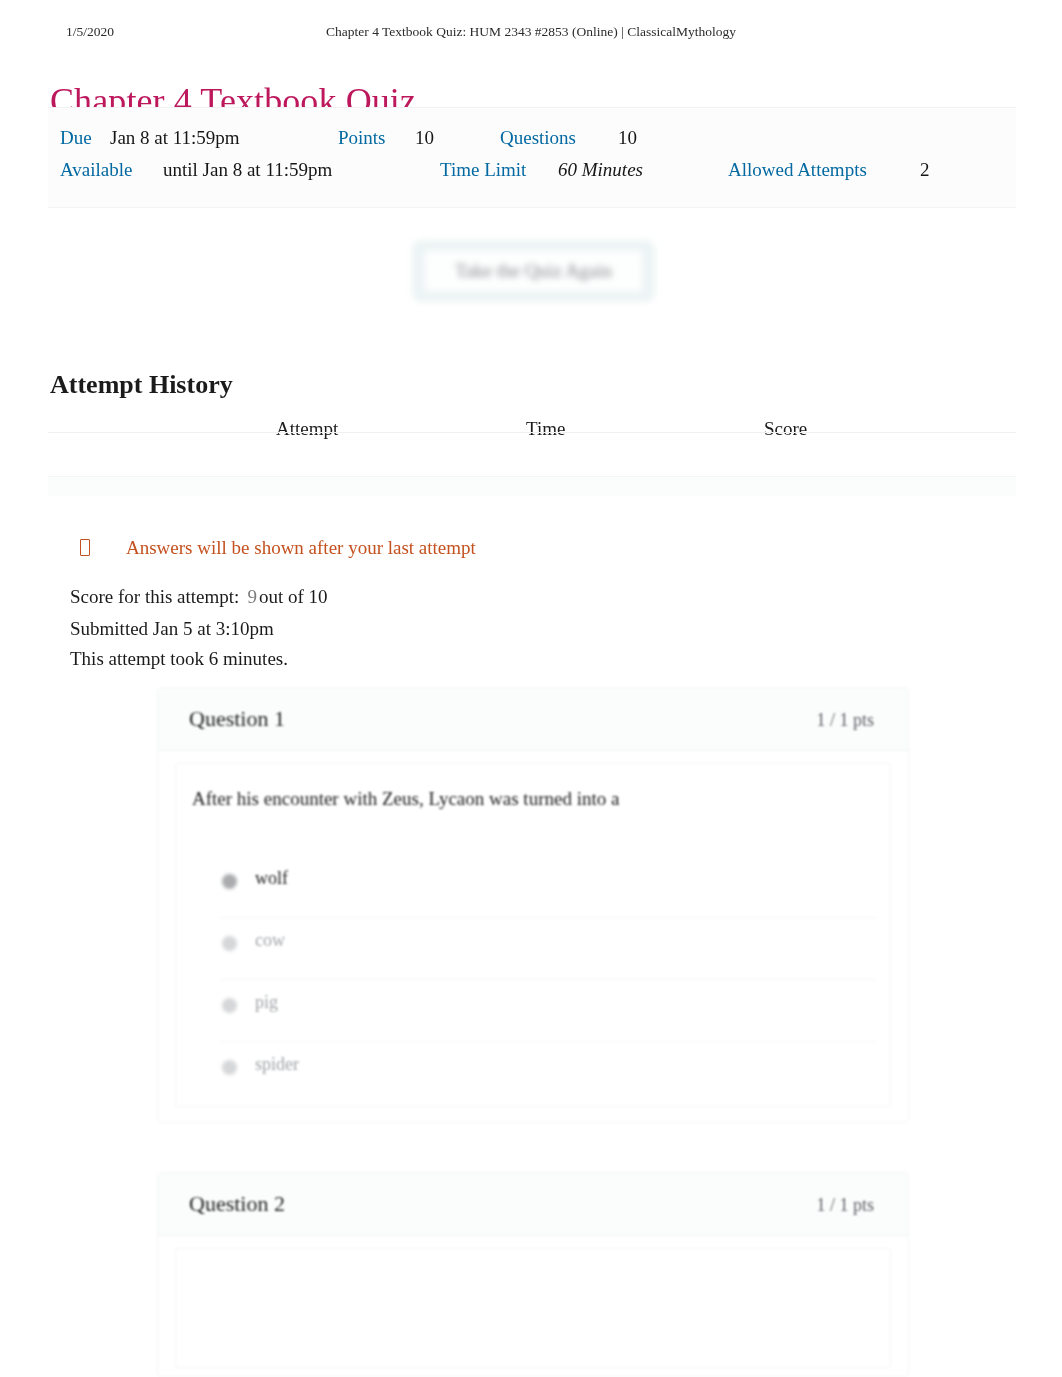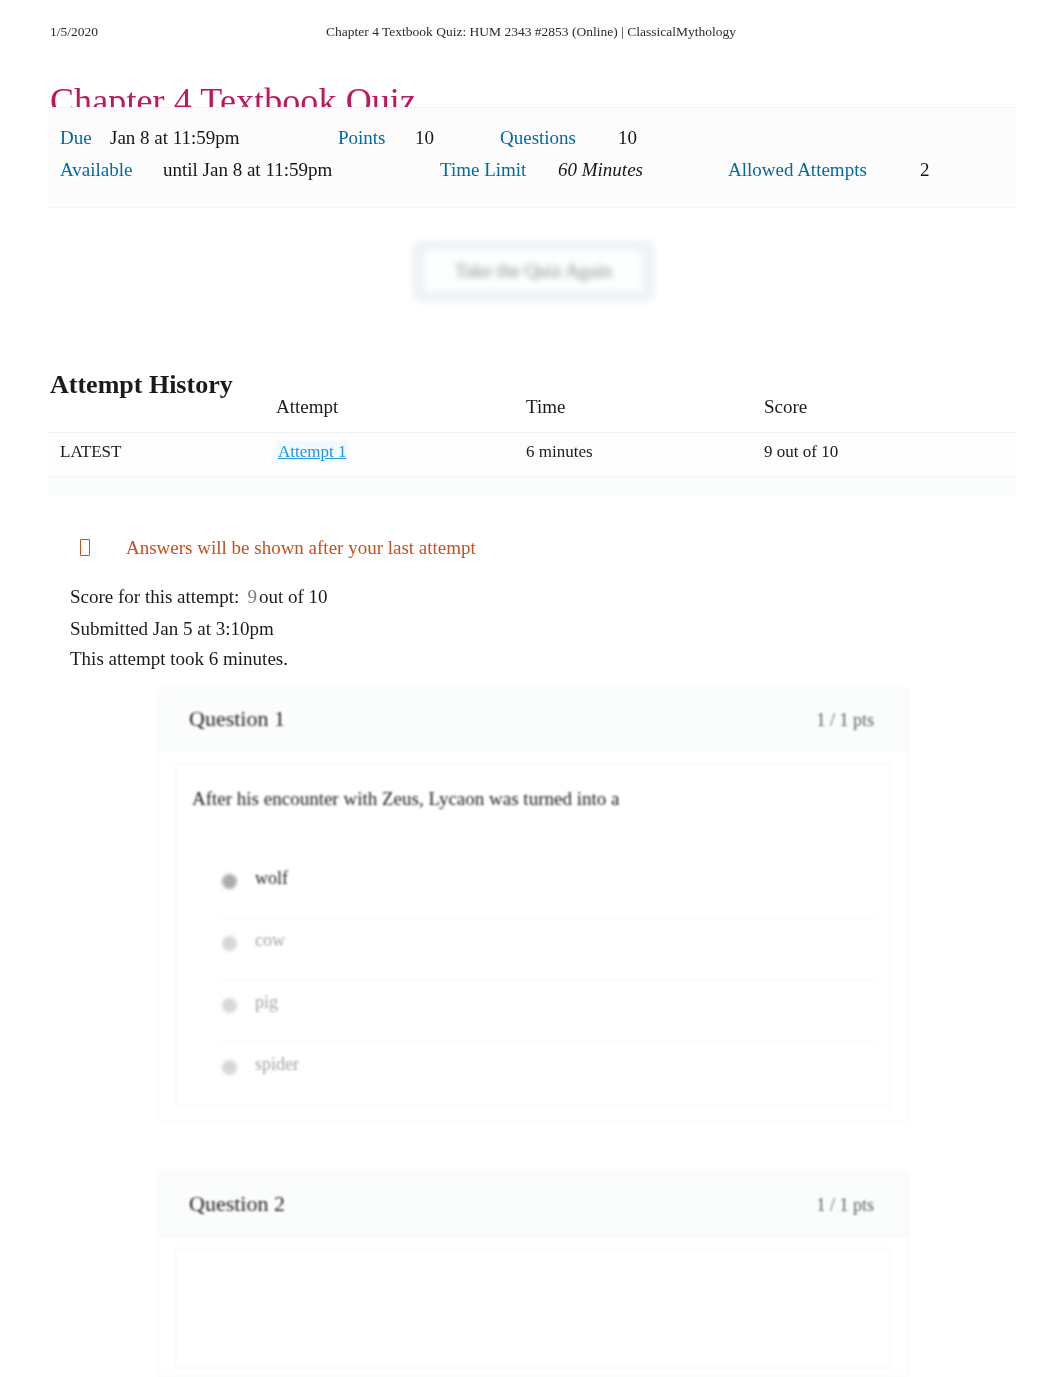--- a/index.html
+++ b/index.html
@@ -20,21 +20,21 @@
   
   .print-header {
     position: absolute;
     top: 24px;
     left: 0;
     width: 1062px;
     height: 18px;
   }
   .print-date {
     position: absolute;
-    left: 50px;
+    left: 66px;
     top: 0;
     font-size: 13.5px;
     color: #2b2b2b;
     white-space: nowrap;
   }
   .print-title {
     position: absolute;
     left: 0;
     top: 0;
     width: 1062px;
@@ -178,21 +178,21 @@
     left: 0; top: 81px;
     width: 968px; height: 19px;
     background: #fbfcfc;
   }
   .ht-cell {
     position: absolute;
     font-size: 19px;
     white-space: nowrap;
     color: #1b1b1b;
   }
-  .ht-head .ht-cell { top: 0; }
+  .ht-head .ht-cell { top: 22px; }
   .ht-row .ht-cell { top: 9px; font-size: 17px; }
   .c-kept  { left: 12px; }
   .c-att   { left: 228px; }
   .c-time  { left: 478px; }
   .c-score { left: 716px; }
   .ht-link {
     color: #2196dd;
     background: #f2fafd;
     padding: 1px 2px;
   }
@@ -384,26 +384,20 @@
 
 <div class="history-table">
   <div class="ht-head">
     <span class="ht-cell c-kept"></span>
     <span class="ht-cell c-att">Attempt</span>
     <span class="ht-cell c-time">Time</span>
     <span class="ht-cell c-score">Score</span>
   </div>
   <div class="ht-head-rule"></div>
 
-  <div class="ht-row">
-    <span class="ht-cell c-kept">LATEST</span>
-    <span class="ht-cell c-att"><a class="ht-link" href="#">Attempt 1</a></span>
-    <span class="ht-cell c-time">6 minutes</span>
-    <span class="ht-cell c-score">9 out of 10</span>
-  </div>
   <div class="ht-row-rule"></div>
   <div class="ht-band"></div>
 </div>
 
 <div class="answers-notice">
   <span class="notice-icon"></span>
   <span class="notice-text">Answers will be shown after your last attempt</span>
 </div>
 
 <div class="attempt-summary">

